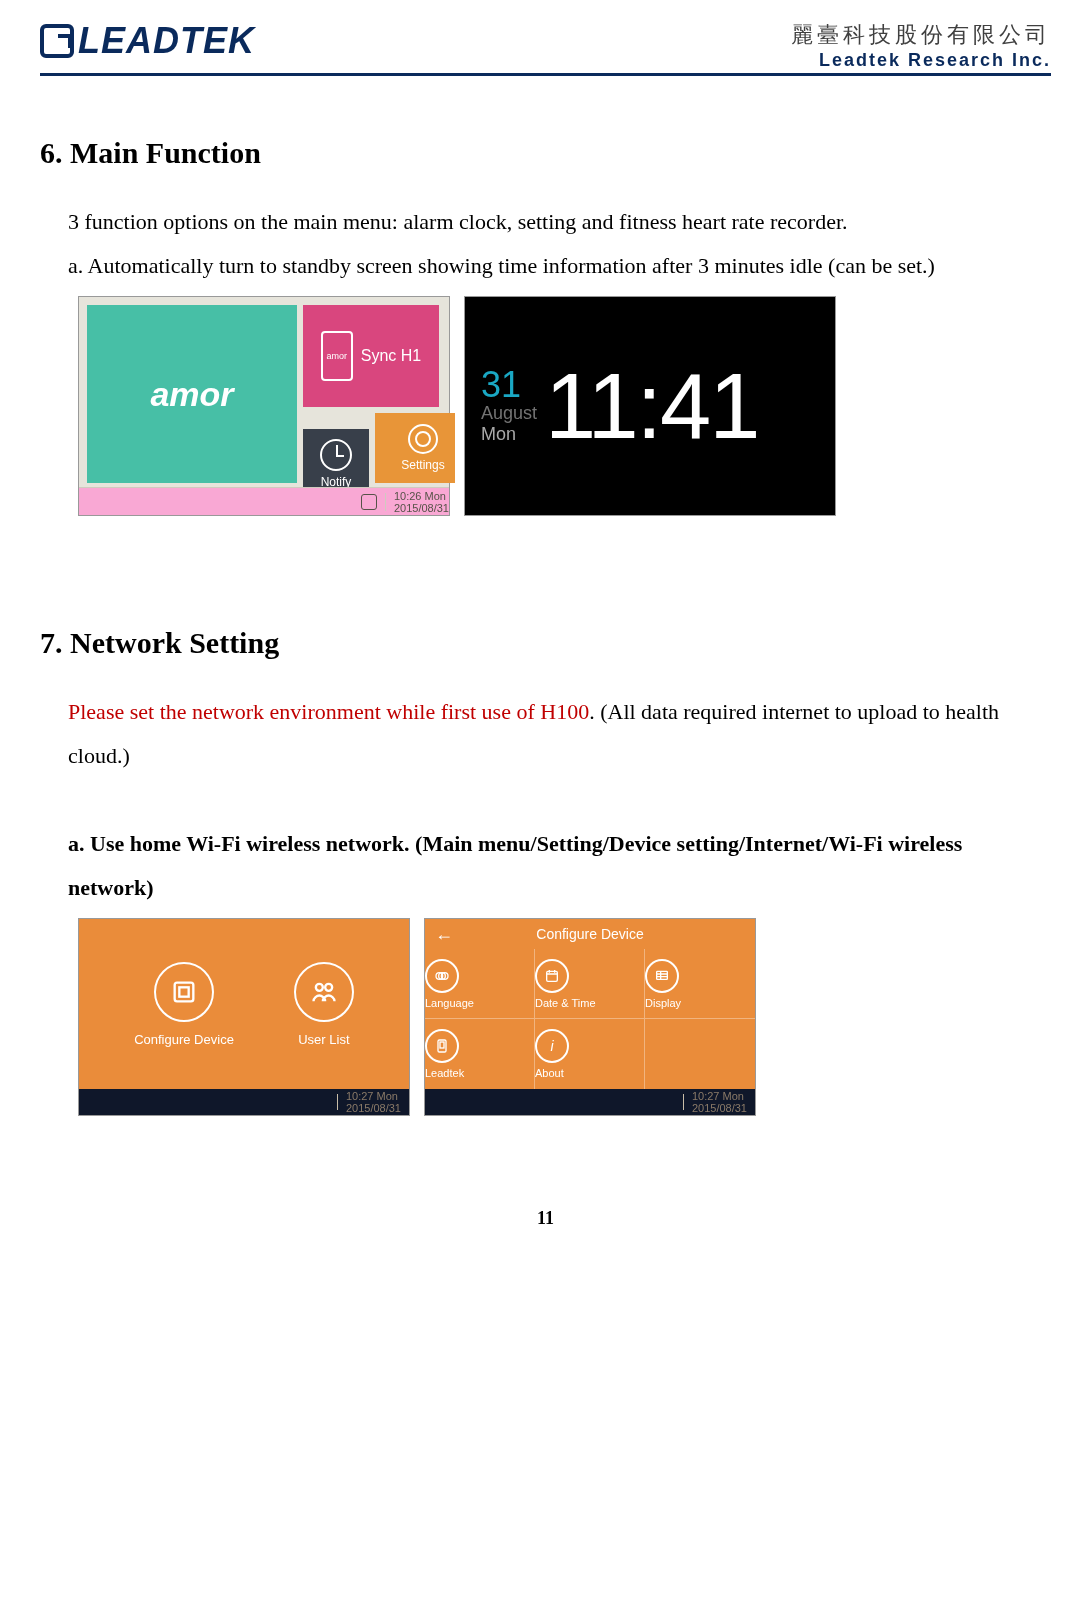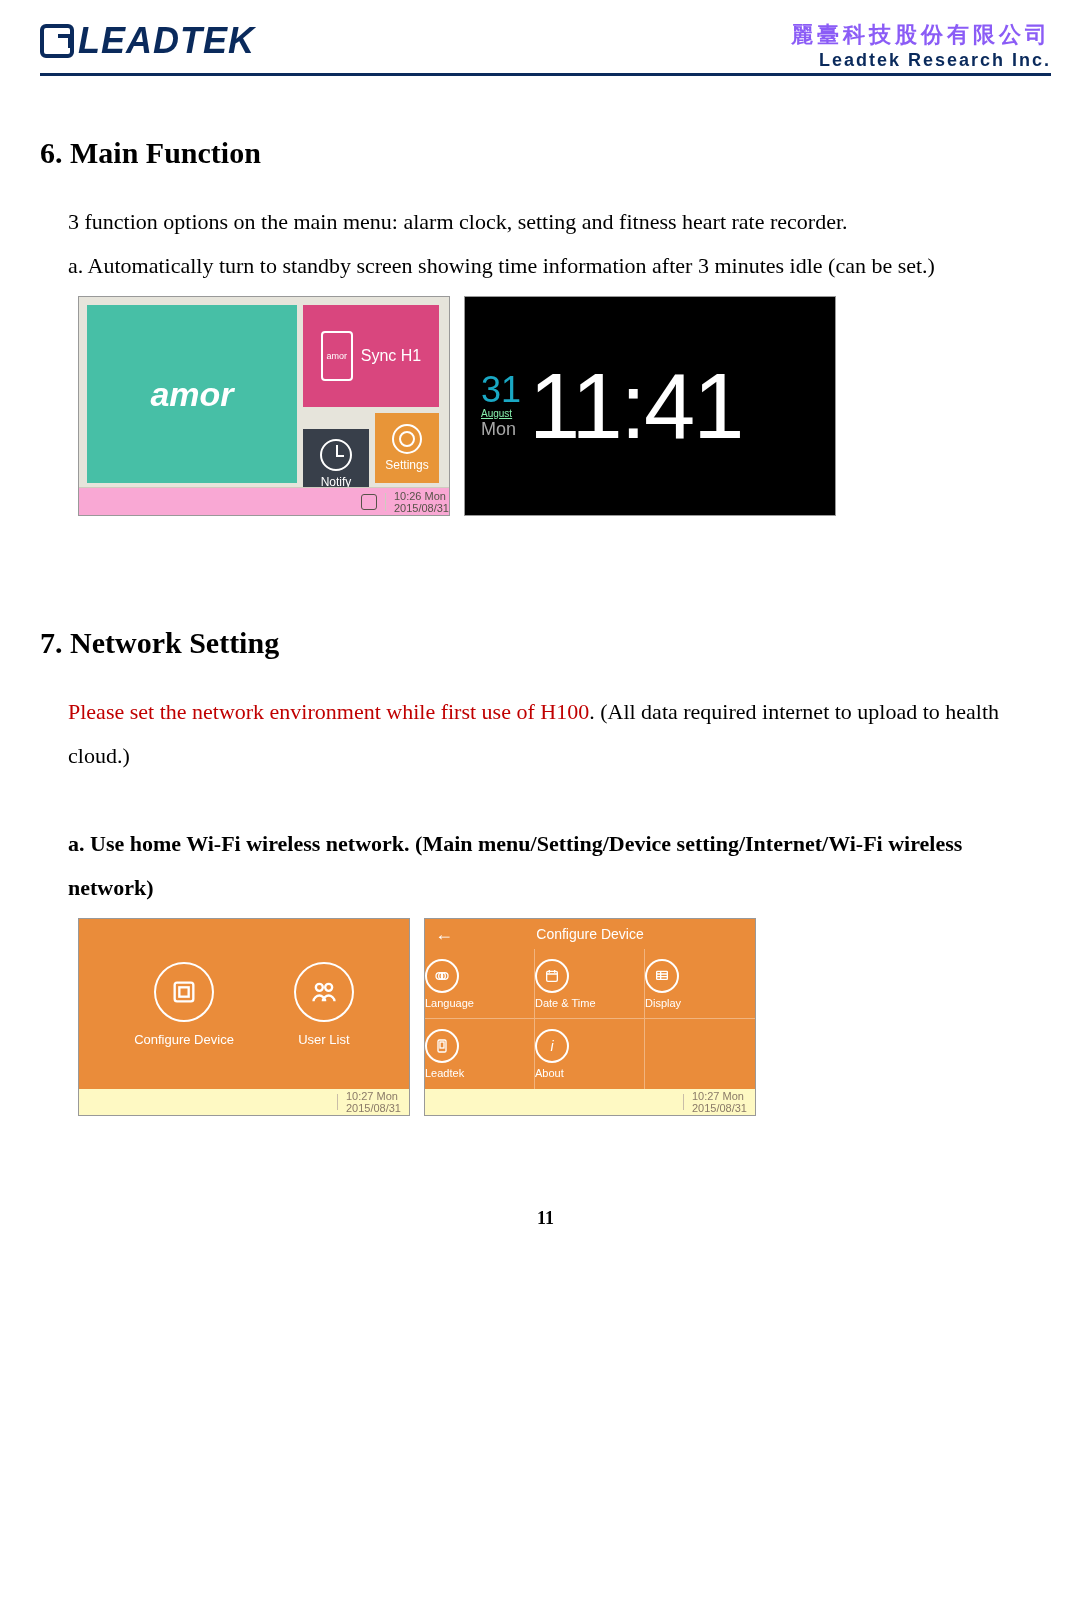--- a/index.html
+++ b/index.html
@@ -49,22 +49,22 @@
     top:6px;
     width:10px;height:10px;
     border-top:4px solid #0a2a5c;
     border-right:4px solid #0a2a5c;
   }
   .logo-right {
     text-align: right;
     font-family: Arial, sans-serif;
   }
   .logo-right .cn {
-    color: #8b5cf6;
-    font-weight: 700;
+    color: #404040;
+    font-weight: 400;
     font-size: 22px;
     letter-spacing: 4px;
   }
   .logo-right .en {
     color: #0a2a5c;
     font-weight: 900;
     font-size: 18px;
     letter-spacing: 2px;
   }
   h2.section {
@@ -101,21 +101,21 @@
     color:#fff;
     display:flex;
     align-items:center;
     justify-content:center;
     font-size:15px;
   }
   .s1-amor { left:8px; top:8px; width:210px; height:178px; background:#47bfa6; font-size:34px; font-style:italic; font-weight:700;}
   .s1-sync { left:224px; top:8px; width:136px; height:102px; background:#d9467e; flex-direction:row; gap:8px; font-size:16px;}
   .s1-sync .phone{ width:28px;height:46px;border:2px solid #fff;border-radius:4px; display:flex;align-items:center;justify-content:center;font-size:9px;}
   .s1-notify{ left:224px; top:132px; width:66px; height:70px; background:#383f4a; flex-direction:column; gap:4px; font-size:12px;}
-  .s1-settings{ left:296px; top:116px; width:64px; height:70px; background:#e89538; flex-direction:column; gap:4px; font-size:12px;}
+  .s1-settings{ left:296px; top:116px; width:64px; height:70px; background:#e89538; flex-direction:column; gap:4px; font-size:12px;padding-left:16px;}
   .s1-footer{ position:absolute; left:0; bottom:0; width:100%; height:28px; background:#f9a8d4; color:#565248; font-size:11px; display:flex; align-items:center; justify-content:flex-end; box-sizing:border-box; gap:8px; border-top:1px solid #cfcbbf;}
   .s1-footer .plug{width:14px;height:14px;border:1.5px solid #565248;border-radius:3px;display:inline-block;position:relative;}
   .s1-footer .sep{width:1px;height:18px;background:#cfcbbf;}
   .clock-icon{width:28px;height:28px;border:2px solid #fff;border-radius:50%;position:relative;}
   .clock-icon::before{content:"";position:absolute;left:50%;top:15%;width:2px;height:10px;background:#fff;}
   .clock-icon::after{content:"";position:absolute;left:50%;top:50%;width:8px;height:2px;background:#fff;}
   .gear-icon{width:26px;height:26px;border:2px solid #fff;border-radius:50%;position:relative;}
   .gear-icon::before{content:"";position:absolute;inset:5px;border:2px solid #fff;border-radius:50%;}
 
   
@@ -125,37 +125,37 @@
     border: 1px solid #999;
     background:#000;
     color:#fff;
     position:relative;
     font-family: Arial, sans-serif;
     display:flex;
     align-items:center;
   }
   .shot2 .date{ margin-left:16px; }
   .shot2 .day{ color:#1aa8c4; font-size:36px; font-weight:300; line-height:1;}
-  .shot2 .mon{ color:#86efac; font-size:10px;text-decoration:underline;}
+  .shot2 .mon{ color:#737373; font-size:18px;}
   .shot2 .dow{ color:#a8a8a8; font-size:18px;}
   .shot2 .time{ font-size:92px; font-weight:200; color:#fff; margin-left:8px; letter-spacing:-2px;}
 
   
   .shot3, .shot4 {
     width: 330px;
     height: 196px;
     border:1px solid #999;
     background:#ea8c3a;
     position:relative;
     font-family: Arial, sans-serif;
     color:#fff;
   }
   .orange-footer{
     position:absolute;left:0;bottom:0;width:100%;height:26px;
-    background:#fef9c3;color:#8a7a68;font-size:11px;
+    background:#0f172a;color:#8a7a68;font-size:11px;
     display:flex;align-items:center;justify-content:flex-end;padding-right:8px;box-sizing:border-box;gap:8px;
   }
   .shot3 .items{
     position:absolute;inset:0 0 26px 0;
     display:flex;align-items:center;justify-content:center;gap:60px;
   }
   .opt{ display:flex;flex-direction:column;align-items:center;gap:10px;font-size:13px;}
   .circ{ width:56px;height:56px;border:2px solid #fff;border-radius:50%;display:flex;align-items:center;justify-content:center;}
   .circ svg{width:28px;height:28px;stroke:#fff;fill:none;stroke-width:2;}
 

